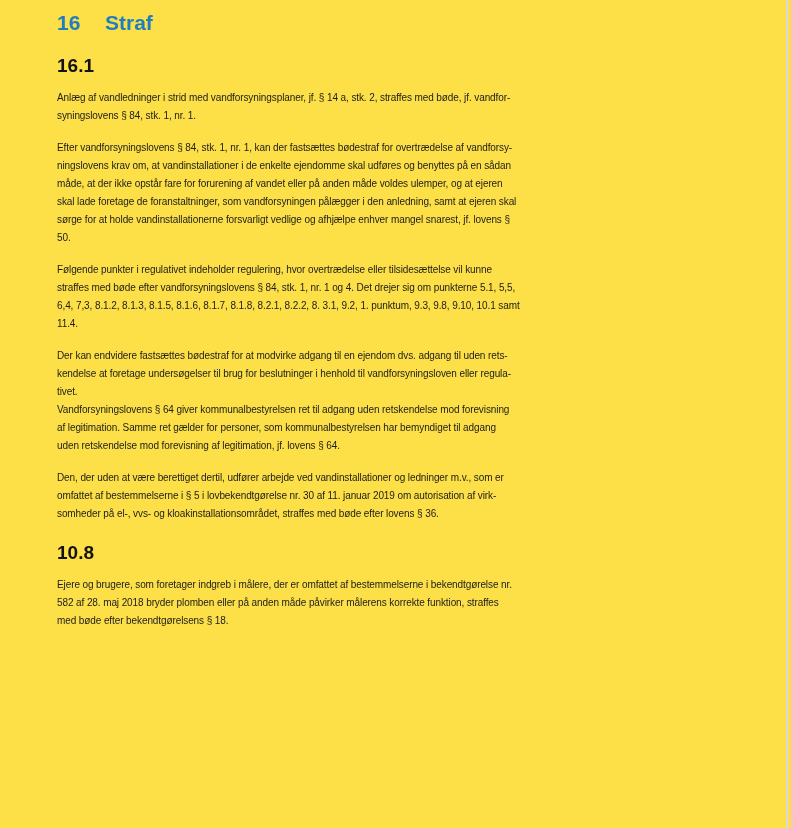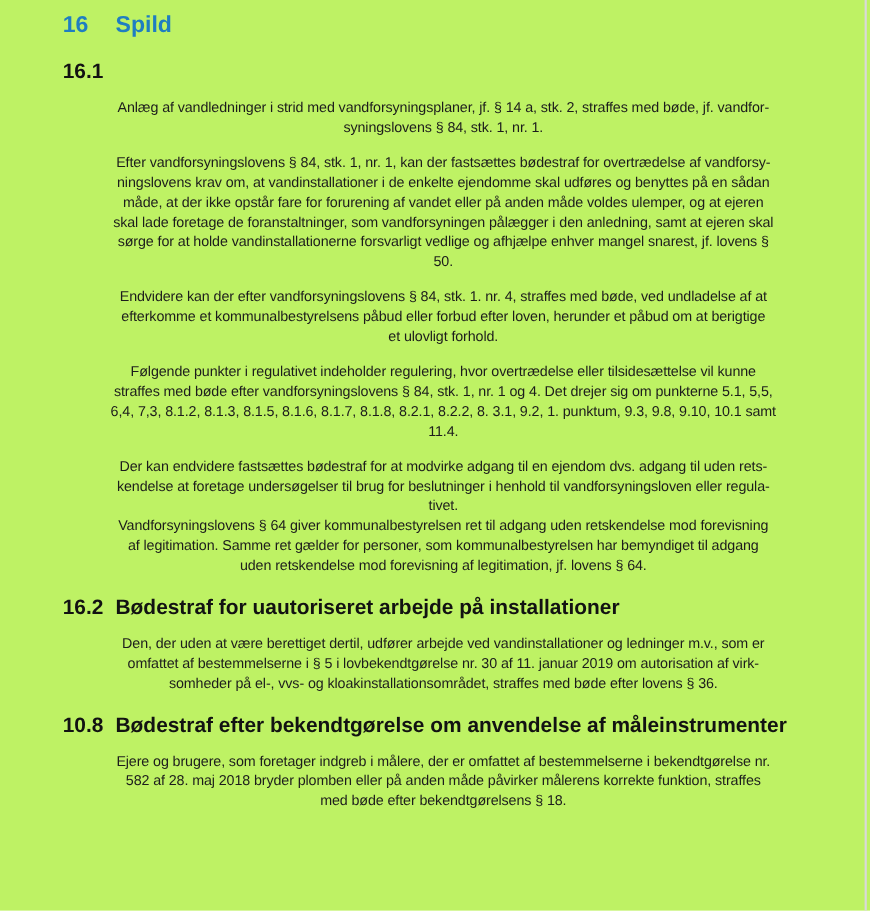--- a/index.html
+++ b/index.html
@@ -11,21 +11,21 @@
     position: relative;
     font-family: "Liberation Sans", "DejaVu Sans", sans-serif;
     color: #1c1c1c;
     overflow: hidden;
   }
   .page {
     position: relative;
     width: 791px;
     height: 828px;
     padding: 10px 0 0 57px;
-    background: #bef264;
+    background: #fde047;
   }
   .page-edge {
     position: absolute;
     top: 0;
     right: 3px;
     width: 2px;
     height: 828px;
     background: #d9d9d9;
   }
   .h1 {
@@ -44,79 +44,70 @@
     color: #121212;
     font-weight: bold;
     font-size: 19px;
     line-height: 20px;
     margin: 20px 0 13px 0;
   }
   .h2-num { width: 48px; flex: 0 0 48px; }
   section:first-of-type .h2 { margin-top: 0; }
   p.body {
     width: 692px;
-    font-size: 13px;
+    font-size: 10px;
     line-height: 18px;
     margin: 0 0 14px 0;
     white-space: pre-line;
     color: #1c1c1c;
     letter-spacing: -0.1px;
-    text-align: center;
   }
 </style>
 </head>
 <body>
 
 <div class="page">
   <div class="page-edge"></div>
 
   <header class="h1">
     <span class="h1-num">16</span>
-    <span class="h1-title">Spild</span>
+    <span class="h1-title">Straf</span>
   </header>
 
   <section>
     <div class="h2">
       <span class="h2-num">16.1</span>
     </div>
     <p class="body">Anlæg af vandledninger i strid med vandforsyningsplaner, jf. § 14 a, stk. 2, straffes med bøde, jf. vandfor-
 syningslovens § 84, stk. 1, nr. 1.</p>
     <p class="body">Efter vandforsyningslovens § 84, stk. 1, nr. 1, kan der fastsættes bødestraf for overtrædelse af vandforsy-
 ningslovens krav om, at vandinstallationer i de enkelte ejendomme skal udføres og benyttes på en sådan
 måde, at der ikke opstår fare for forurening af vandet eller på anden måde voldes ulemper, og at ejeren
 skal lade foretage de foranstaltninger, som vandforsyningen pålægger i den anledning, samt at ejeren skal
 sørge for at holde vandinstallationerne forsvarligt vedlige og afhjælpe enhver mangel snarest, jf. lovens §
 50.</p>
-    <p class="body">Endvidere kan der efter vandforsyningslovens § 84, stk. 1. nr. 4, straffes med bøde, ved undladelse af at
-efterkomme et kommunalbestyrelsens påbud eller forbud efter loven, herunder et påbud om at berigtige
-et ulovligt forhold.</p>
     <p class="body">Følgende punkter i regulativet indeholder regulering, hvor overtrædelse eller tilsidesættelse vil kunne
 straffes med bøde efter vandforsyningslovens § 84, stk. 1, nr. 1 og 4. Det drejer sig om punkterne 5.1, 5,5,
 6,4, 7,3, 8.1.2, 8.1.3, 8.1.5, 8.1.6, 8.1.7, 8.1.8, 8.2.1, 8.2.2, 8. 3.1, 9.2, 1. punktum, 9.3, 9.8, 9.10, 10.1 samt
 11.4.</p>
     <p class="body">Der kan endvidere fastsættes bødestraf for at modvirke adgang til en ejendom dvs. adgang til uden rets-
 kendelse at foretage undersøgelser til brug for beslutninger i henhold til vandforsyningsloven eller regula-
 tivet.
 Vandforsyningslovens § 64 giver kommunalbestyrelsen ret til adgang uden retskendelse mod forevisning
 af legitimation. Samme ret gælder for personer, som kommunalbestyrelsen har bemyndiget til adgang
 uden retskendelse mod forevisning af legitimation, jf. lovens § 64.</p>
   </section>
 
   <section>
-    <div class="h2">
-      <span class="h2-num">16.2</span>
-      <span class="h2-title">Bødestraf for uautoriseret arbejde på installationer</span>
-    </div>
     <p class="body">Den, der uden at være berettiget dertil, udfører arbejde ved vandinstallationer og ledninger m.v., som er
 omfattet af bestemmelserne i § 5 i lovbekendtgørelse nr. 30 af 11. januar 2019 om autorisation af virk-
 somheder på el-, vvs- og kloakinstallationsområdet, straffes med bøde efter lovens § 36.</p>
   </section>
 
   <section>
     <div class="h2">
       <span class="h2-num">10.8</span>
-      <span class="h2-title">Bødestraf efter bekendtgørelse om anvendelse af måleinstrumenter</span>
     </div>
     <p class="body">Ejere og brugere, som foretager indgreb i målere, der er omfattet af bestemmelserne i bekendtgørelse nr.
 582 af 28. maj 2018 bryder plomben eller på anden måde påvirker målerens korrekte funktion, straffes
 med bøde efter bekendtgørelsens § 18.</p>
   </section>
 </div>
 
 </body></html>

